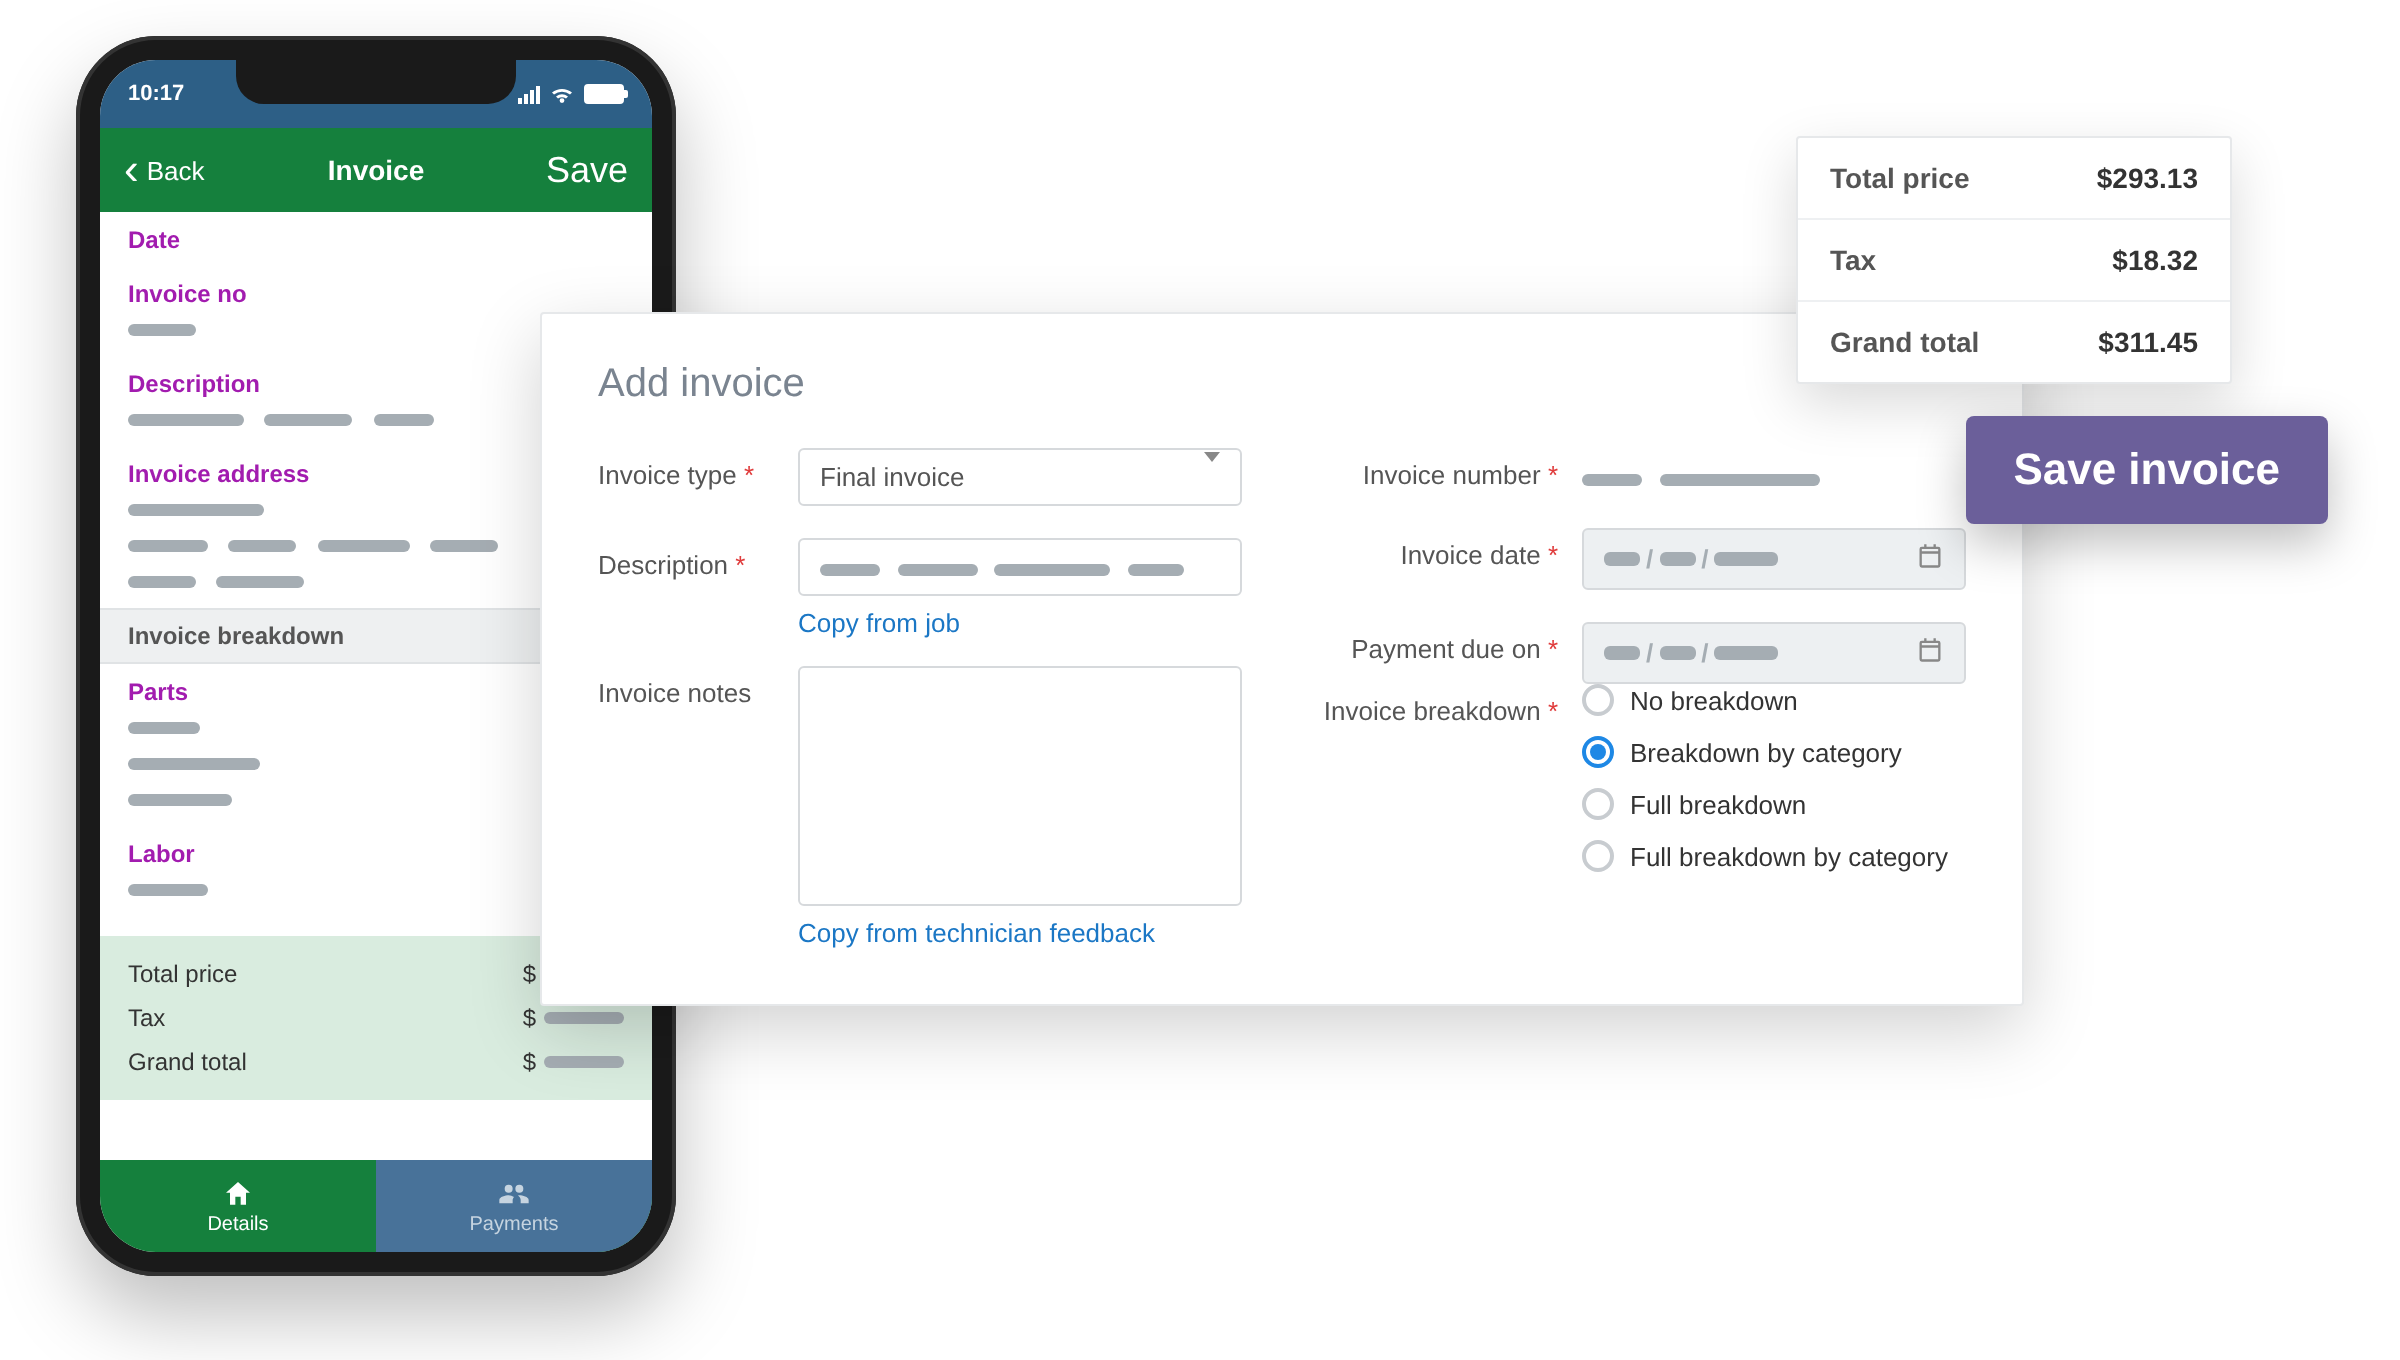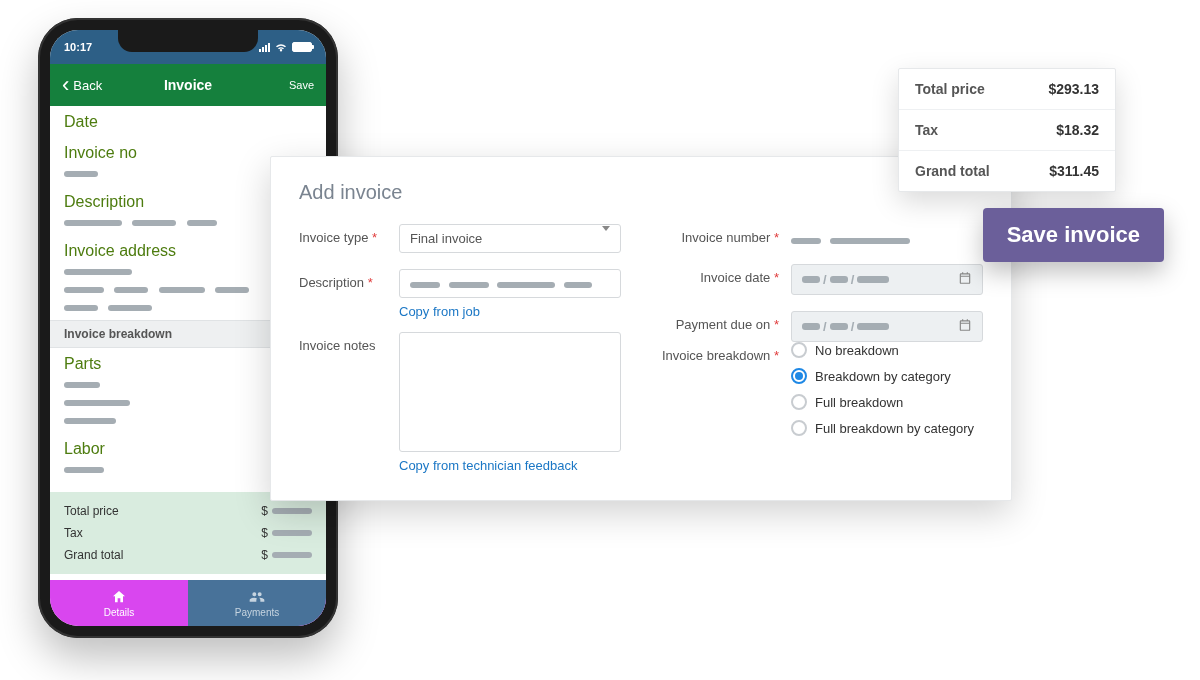--- a/index.html
+++ b/index.html
@@ -67,42 +67,42 @@
       background: #15803d;
       color: #fff;
       display: flex;
       align-items: center;
       justify-content: space-between;
       padding: 0 12px;
     }
     .back-btn { display: flex; align-items: center; gap: 4px; font-size: 13px; cursor: pointer; }
     .chevron-left::before { content: '‹'; font-size: 22px; line-height: 1; }
     .app-title { font-weight: 700; font-size: 14px; position: absolute; left: 50%; transform: translateX(-50%); }
-    .save-btn { font-size: 11px; cursor: pointer; }
+    .save-btn { font-size: 18px; cursor: pointer; }
 
     .phone-body { height: calc(100% - 34px - 42px - 46px); overflow: hidden; background: #fff; }
     .field-row { padding: 7px 14px 2px; }
-    .field-label { font-size: 16px; color: #4d7c0f; margin-bottom: 4px; font-weight: 400; }
+    .field-label { font-size: 12px; color: #a21caf; margin-bottom: 4px; font-weight: 700; }
     .placeholder-line { height: 6px; background: #a5adb3; border-radius: 3px; margin: 3px 0; display: inline-block; }
     .section-divider {
       background: #eef0f1;
       padding: 6px 14px;
       font-size: 12px;
       font-weight: 600;
       color: #555;
       border-top: 1px solid #e0e3e5;
       border-bottom: 1px solid #e0e3e5;
     }
     .totals-section { background: #d9ecdf; padding: 8px 14px; }
     .total-row { display: flex; justify-content: space-between; align-items: center; padding: 4px 0; font-size: 12px; color: #333; }
     .total-row .currency { display:flex; align-items:center; gap:4px; }
 
     .tab-bar {
       height: 46px;
-      background: #d946ef;
+      background: #15803d;
       display: flex;
     }
     .tab { flex: 1; display: flex; flex-direction: column; align-items: center; justify-content: center; color: #fff; font-size: 10px; gap: 2px; cursor: pointer; }
     .tab.inactive { background: #487299; color: #c6d4e0; }
     .tab svg { width: 18px; height: 16px; fill: currentColor; }
 
     
     .panel {
       position: absolute;
       left: 270px;

